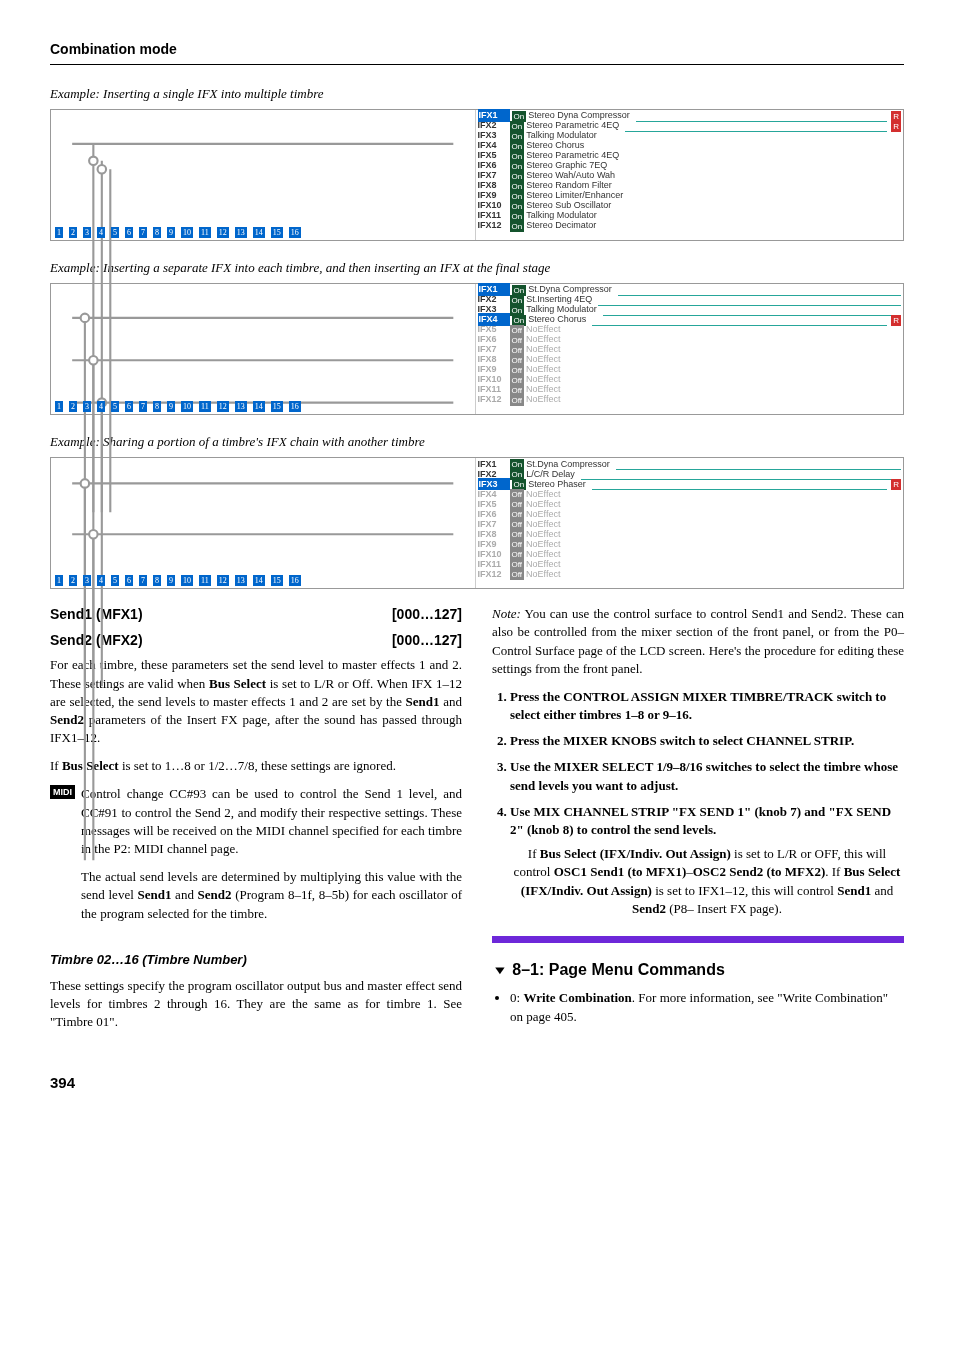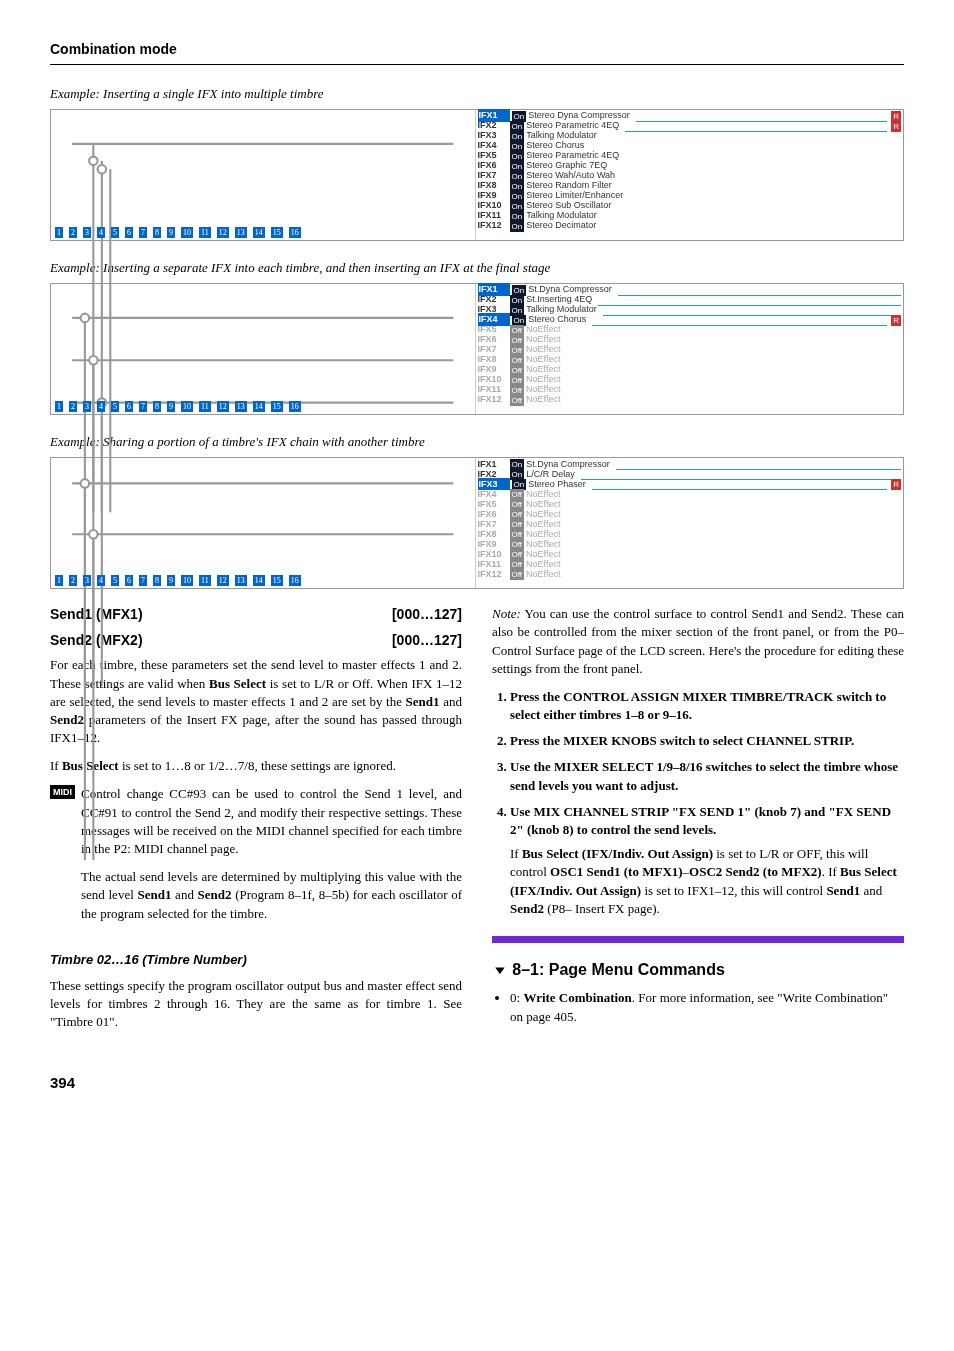--- a/index.html
+++ b/index.html
@@ -51,21 +51,21 @@
     gap: 2px;
   }
   .ifx-label {
     width: 30px;
     font-weight: bold;
     color: #333;
   }
   .ifx-label.sel { background: #0066cc; color: #fff; padding: 0 1px; }
   .ifx-label.dim { color: #aaa; }
   .ifx-chip {
-    background: #0f172a;
+    background: #14532d;
     color: #fff;
     padding: 0 2px;
     font-size: 8px;
   }
   .ifx-chip.off { background: #888; }
   .ifx-name { color: #333; }
   .ifx-name.dim { color: #aaa; }
   .line-out {
     flex: 1;
     border-top: 1px solid #26a69a;
@@ -127,21 +127,21 @@
     font-weight: bold;
     font-size: 16px;
     border-top: 7px solid #6d28d9;
     padding-top: 16px;
     margin: 18px 0 8px 0;
   }
   .triangle { display: inline-block; transform: scaleY(0.7); }
   ol.steps { padding-left: 18px; margin: 0 0 10px 0; }
   ol.steps li { font-weight: bold; margin-bottom: 8px; }
   ul.bullets { padding-left: 18px; margin: 0 0 10px 0; }
-  .step-note { font-weight: normal; margin-top: 6px; }
+  .step-note { font-weight: normal; margin-top: 6px; text-align: center; }
   .page-num {
     font-family: Arial, Helvetica, sans-serif;
     font-weight: bold;
     font-size: 15px;
     margin-top: 30px;
   }
 </style>
 </head>
 <body>
 

